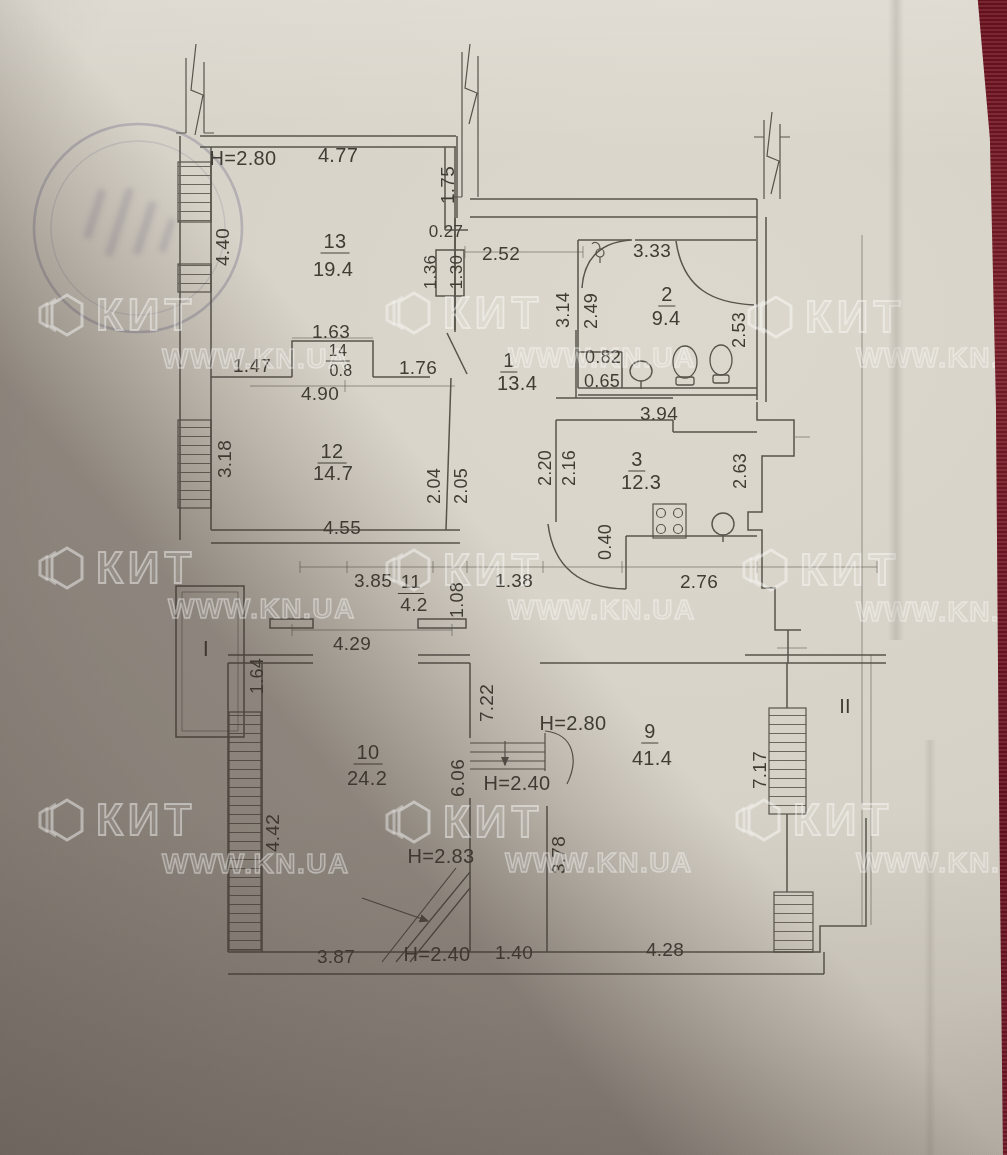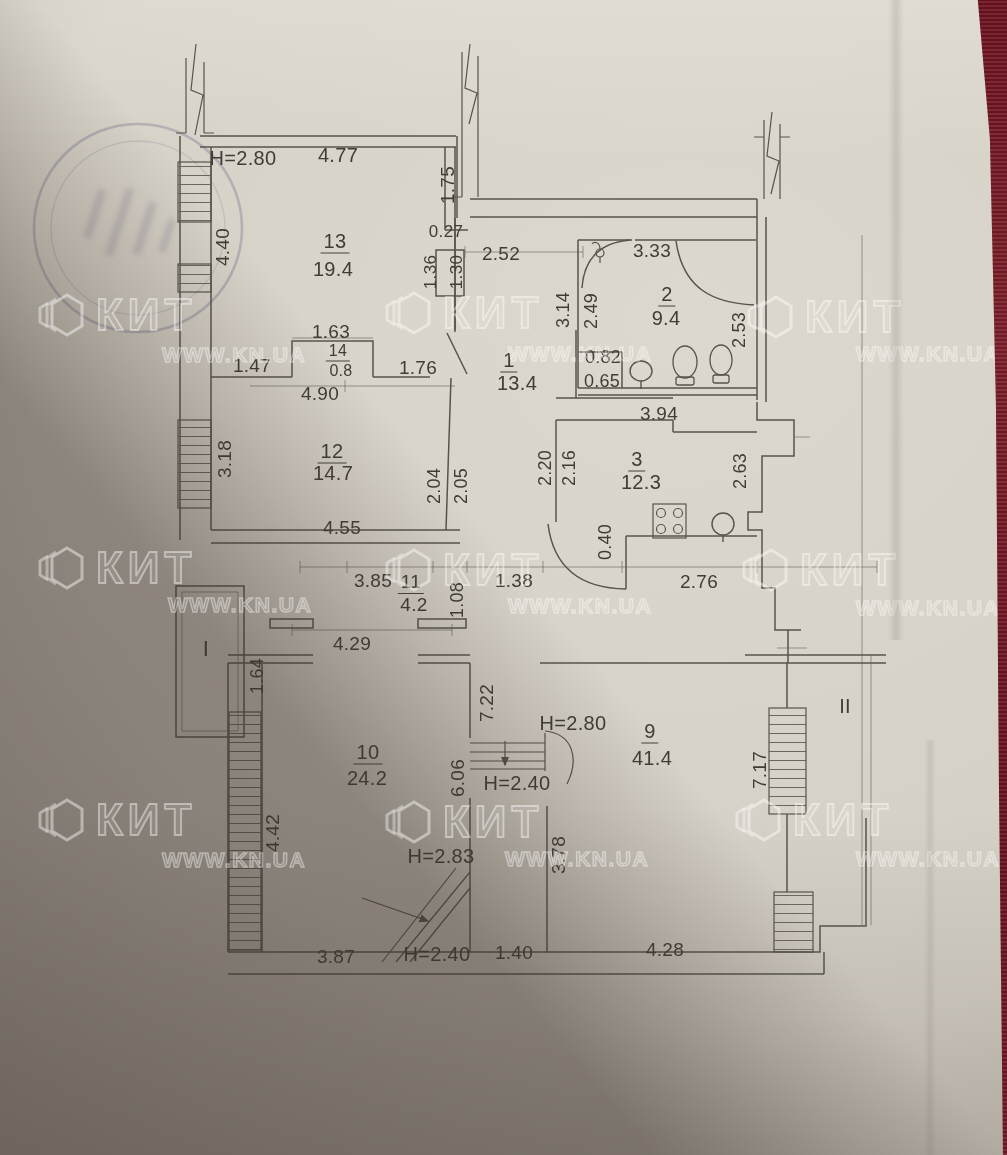--- a/index.html
+++ b/index.html
@@ -20,21 +20,21 @@
   
   #shadow{position:absolute;inset:0;pointer-events:none;
         background:
           linear-gradient(50deg, rgba(60,50,44,.52) 0%, rgba(60,50,44,.48) 33%, rgba(60,50,44,.20) 43%, rgba(60,50,44,0) 51%),
           radial-gradient(115% 100% at 72% 30%, rgba(0,0,0,0) 60%, rgba(66,56,48,.18) 100%);}
   
   .wm{position:absolute;opacity:.8;pointer-events:none;}
   .wm-logo{display:flex;align-items:center;gap:8px;}
   .wm-brand{font-size:44px;font-weight:bold;letter-spacing:5px;color:rgba(255,255,255,.10);
         -webkit-text-stroke:1.8px rgba(255,255,255,.55);}
-  .wm-site{font-size:21px;font-weight:bold;letter-spacing:1.5px;color:rgba(255,255,255,.12);
+  .wm-site{font-size:28px;font-weight:bold;letter-spacing:1.5px;color:rgba(255,255,255,.12);
         -webkit-text-stroke:1.4px rgba(255,255,255,.50);}
   
   #red-edge{position:absolute;inset:0;pointer-events:none;
         background:
           repeating-linear-gradient(0deg, rgba(255,255,255,.08) 0 2px, rgba(0,0,0,.12) 2px 4px),
           linear-gradient(180deg,#6e1320,#7e202b 28%,#691120 70%,#731926);
         clip-path:polygon(97.1% 0, 100% 0, 100% 100%, 99.6% 100%, 99.2% 68%, 98.9% 35%, 98.3% 12%);}
   #crease{position:absolute;left:888px;top:0;width:16px;height:640px;pointer-events:none;
         background:linear-gradient(90deg, rgba(0,0,0,0), rgba(88,82,74,.16), rgba(0,0,0,0));}
   #crease2{position:absolute;left:924px;top:740px;width:12px;height:415px;pointer-events:none;

